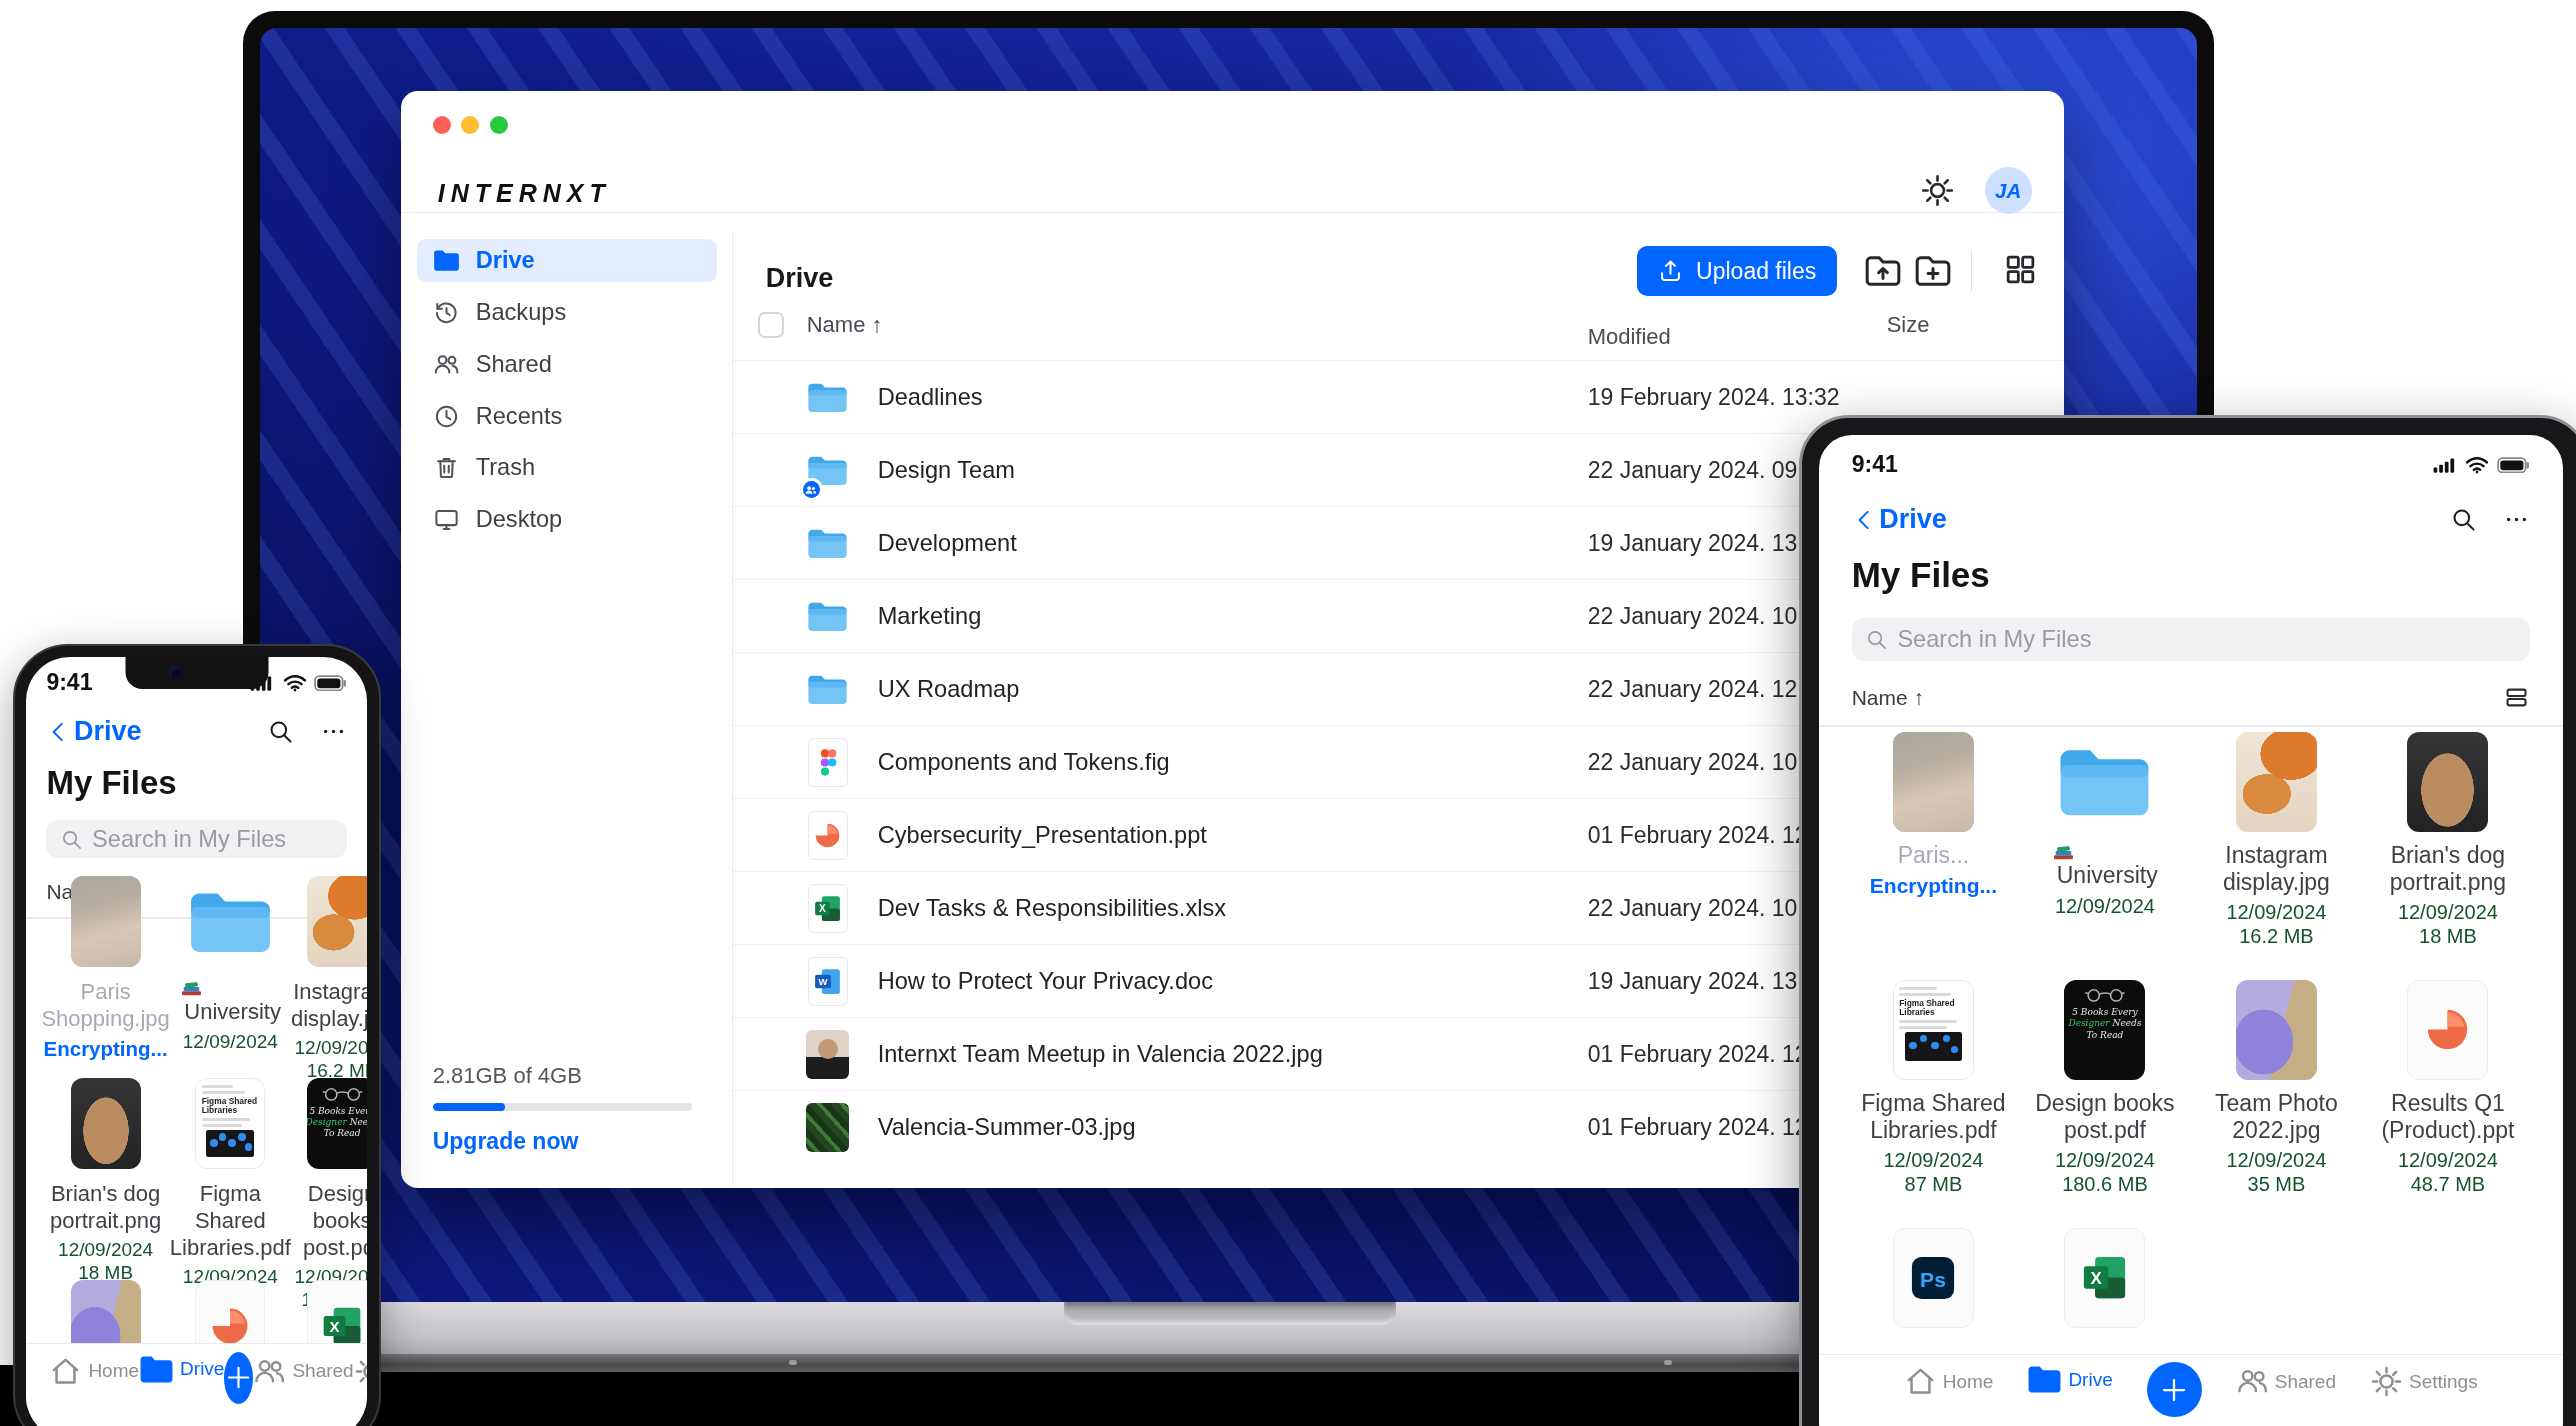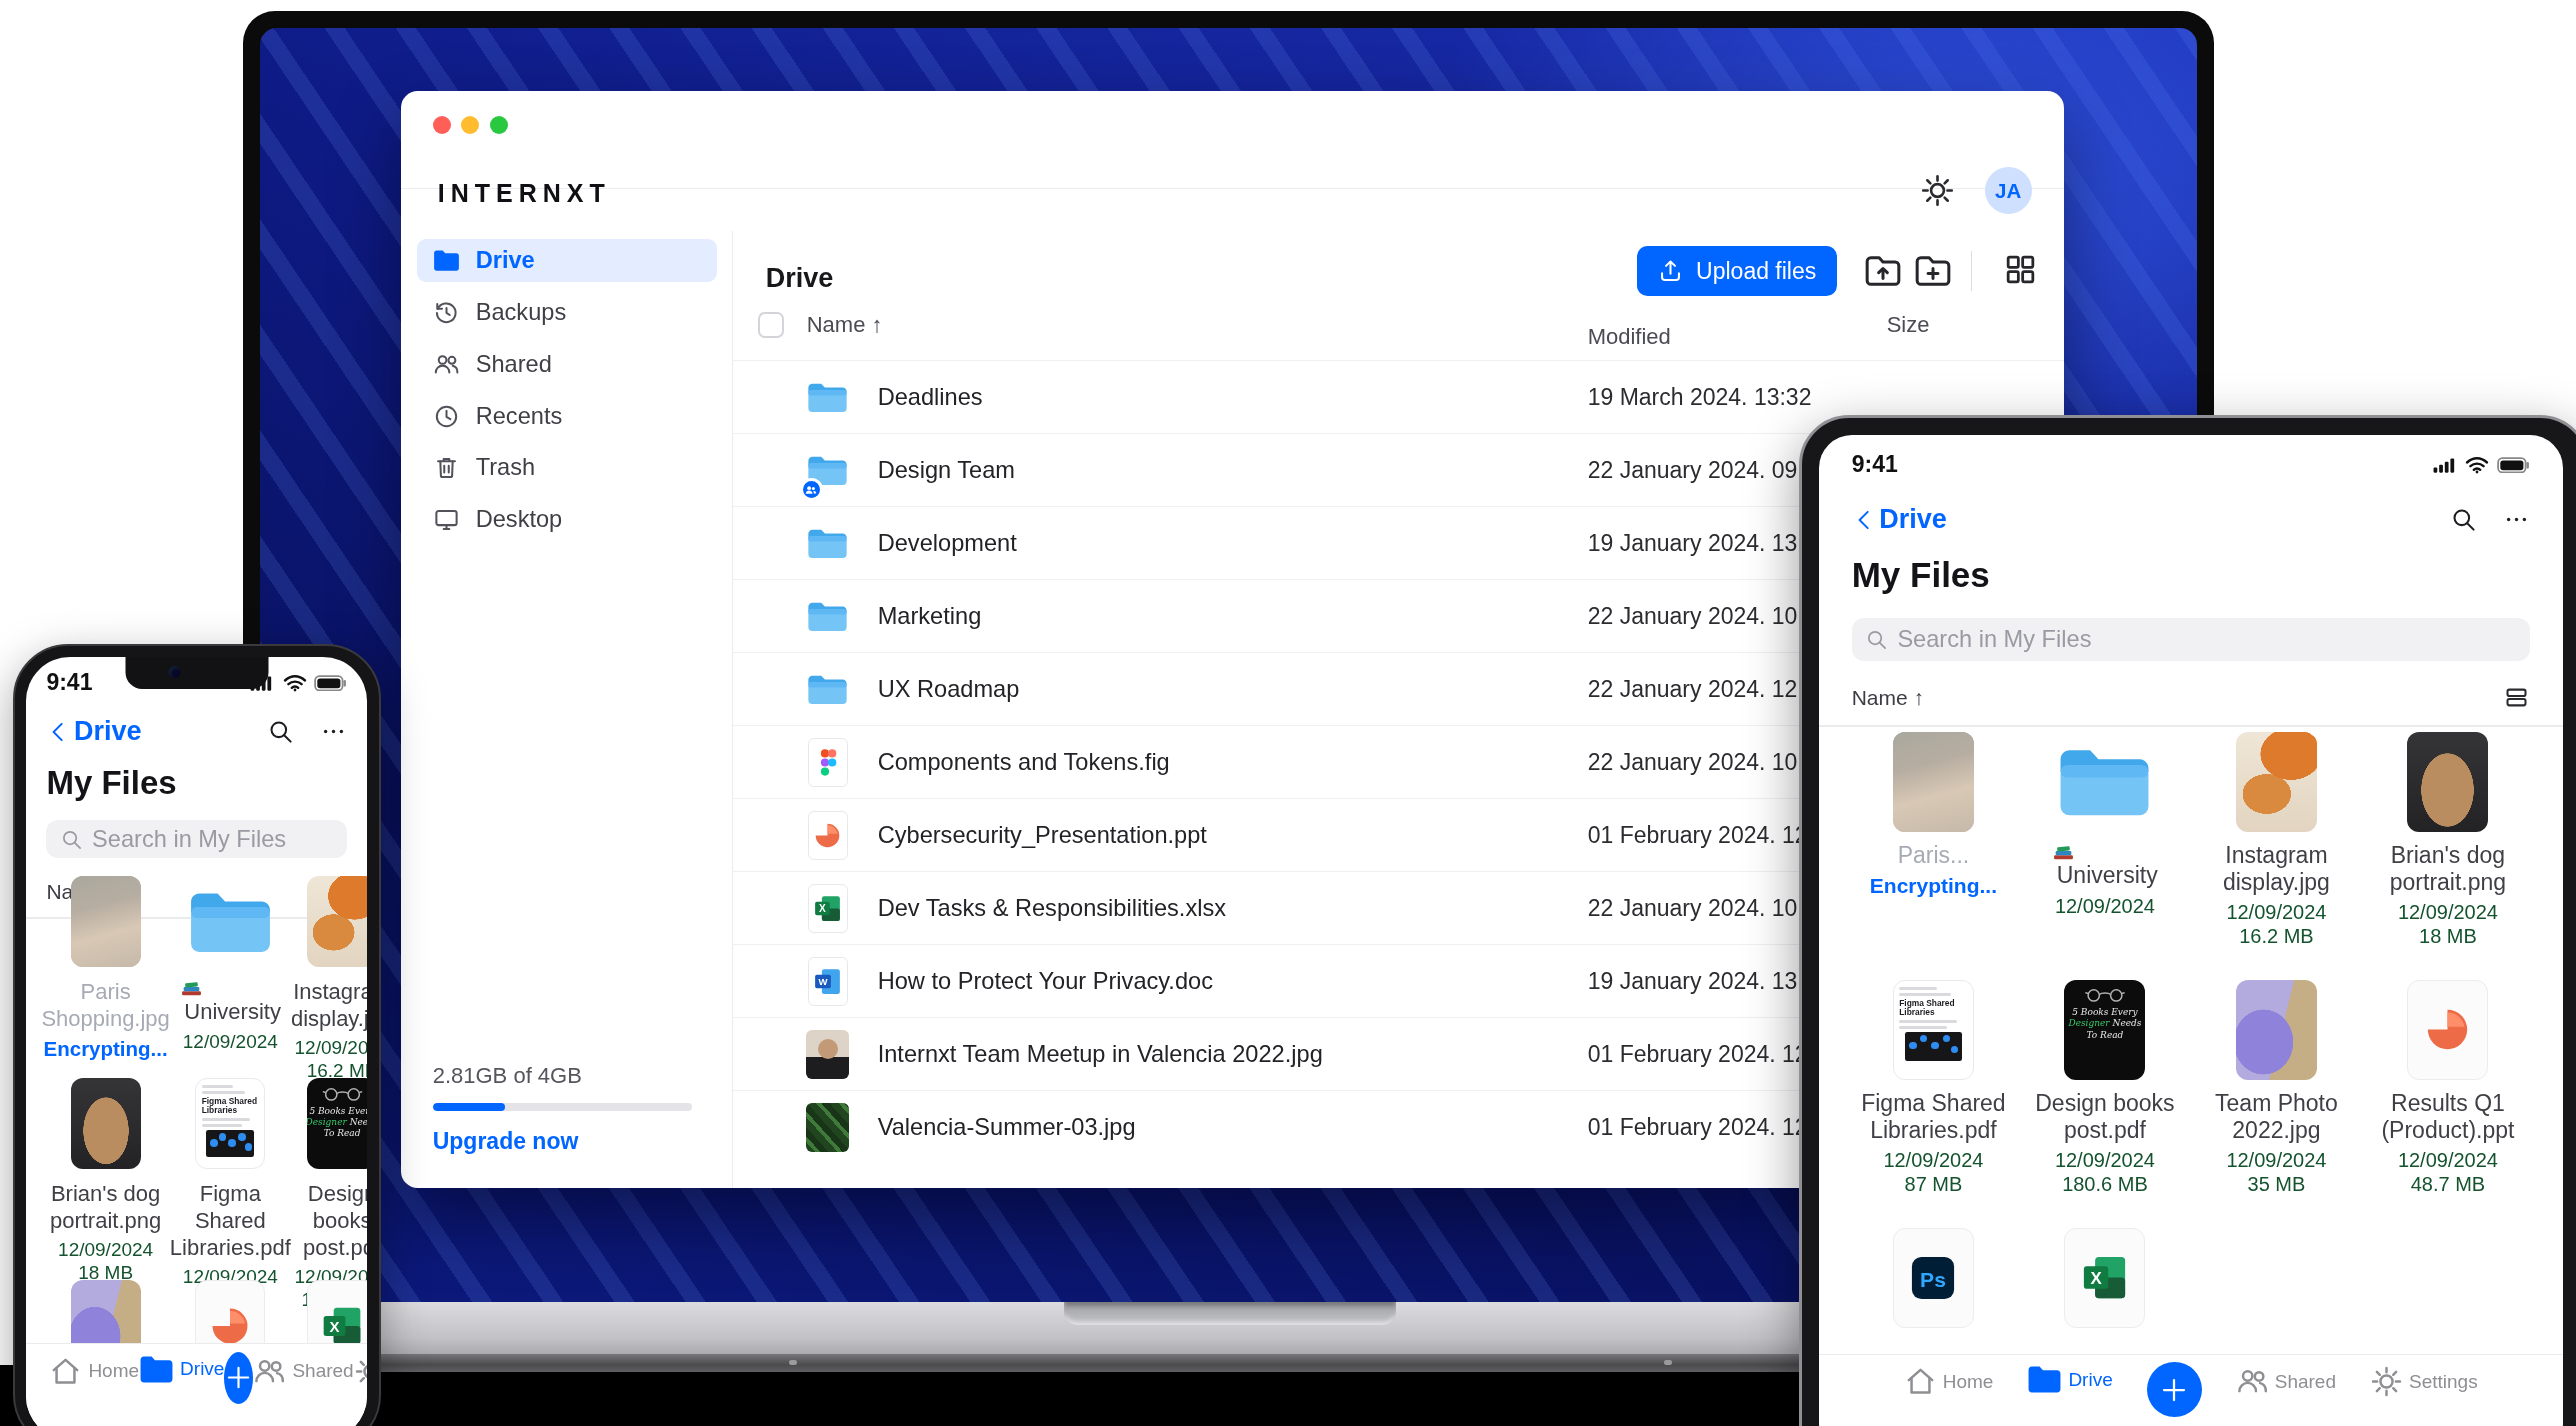--- a/index.html
+++ b/index.html
@@ -25,21 +25,21 @@
     box-shadow:inset 0 -3px 4.6px rgba(255,255,255,.5), inset 0 3.8px 4.6px rgba(0,0,0,.25);}
   .mb-bottom{position:absolute;left:173px;top:1354px;width:2114px;height:18px;
     background:linear-gradient(#77777a,#4b4b4e 60%,#606063);border-radius:0 0 20px 20px;}
   .mb-foot{position:absolute;top:6px;width:7.6px;height:4.6px;border-radius:2.3px;background:#9b9b9e;}
 
   
   .window{position:absolute;left:141px;top:63px;width:1663px;height:1097px;background:#fff;border-radius:16.7px;
     box-shadow:0 30px 68px rgba(0,0,20,.45);overflow:hidden;}
   .traffic{position:absolute;left:32px;top:25px;display:flex;gap:10.6px;}
   .dot{width:18px;height:18px;border-radius:50%;}
-  .win-header{position:absolute;left:0;top:0;right:0;height:98px;border-bottom:1.5px solid #ececf0;}
+  .win-header{position:absolute;left:0;top:0;right:0;height:122px;border-bottom:1.5px solid #ececf0;font-style:italic;}
   .logo{position:absolute;left:37px;top:88px;font-size:25px;font-weight:bold;letter-spacing:6px;color:#101014;}
   .search-pill{position:absolute;left:336px;top:81px;width:489px;height:47px;background:#f3f3f5;border-radius:9px;
     display:flex;align-items:center;padding:0 10.6px 0 13.7px;color:#8e8e95;font-size:23px;gap:10.6px;}
   .search-pill .ph{flex:1;}
   .kbd{background:#e3e3e7;color:#72727a;border-radius:6px;padding:3px 7.6px;font-size:20.5px;}
   .hdr-right{position:absolute;right:32px;top:76px;display:flex;align-items:center;gap:30px;}
   .avatar{width:47px;height:47px;border-radius:50%;background:#cfe0ff;color:#0066ff;font-weight:bold;
     font-size:20.5px;display:flex;align-items:center;justify-content:center;}
 
   .sidebar{position:absolute;left:0;top:140px;bottom:0;width:332px;border-right:1.5px solid #ececf0;}
@@ -276,21 +276,21 @@
           <div class="rows" id="d-rows">
               <div class="frow">
                 <span class="ficon">
                   <svg width="43" height="33" viewBox="0 0 64 50">
                     <path d="M3 10c0-3.3 2.7-6 6-6h13.5l5.5 6H55c3.3 0 6 2.7 6 6v2H3z" fill="#42a8ec"></path>
                     <rect x="3" y="14" width="58" height="33" rx="6" fill="#74c4f6"></rect>
                     <rect x="3" y="14" width="58" height="8" rx="4" fill="#5fb8f3"></rect>
                   </svg>
                 </span>
     <span class="fname">Deadlines</span>
-    <span class="fmod">19 March 2024. 13:32</span>
+    <span class="fmod">19 February 2024. 13:32</span>
               </div>
               <div class="frow">
                 <span class="ficon">
                   <svg width="43" height="33" viewBox="0 0 64 50">
                     <path d="M3 10c0-3.3 2.7-6 6-6h13.5l5.5 6H55c3.3 0 6 2.7 6 6v2H3z" fill="#42a8ec"></path>
                     <rect x="3" y="14" width="58" height="33" rx="6" fill="#74c4f6"></rect>
                     <rect x="3" y="14" width="58" height="8" rx="4" fill="#5fb8f3"></rect>
                   </svg>
                   <span class="badge">
                     <svg width="13.7" height="13.7" viewBox="0 0 24 24" fill="#fff">

